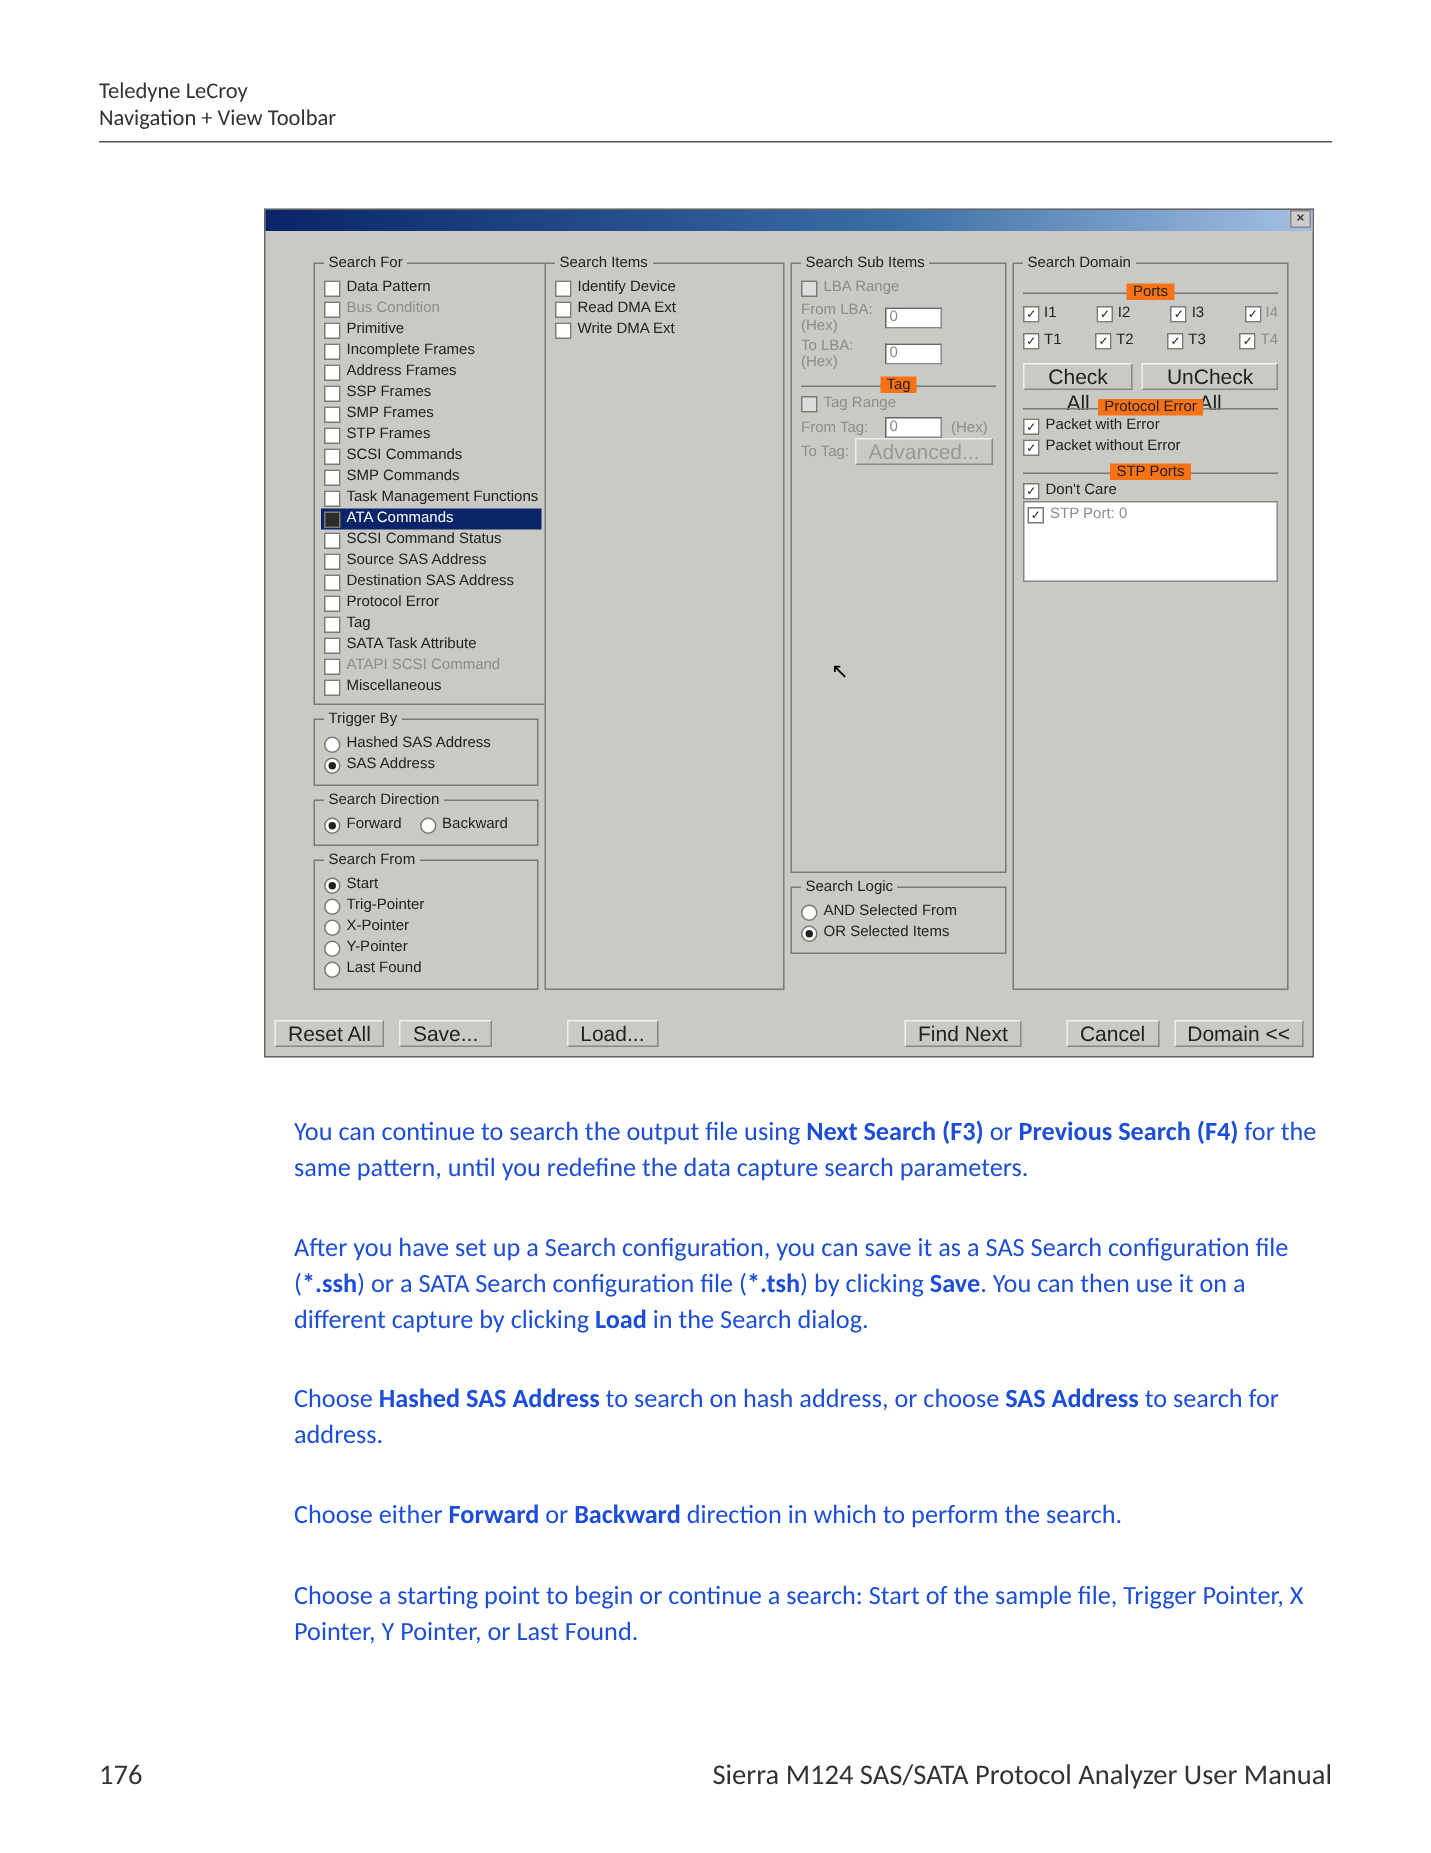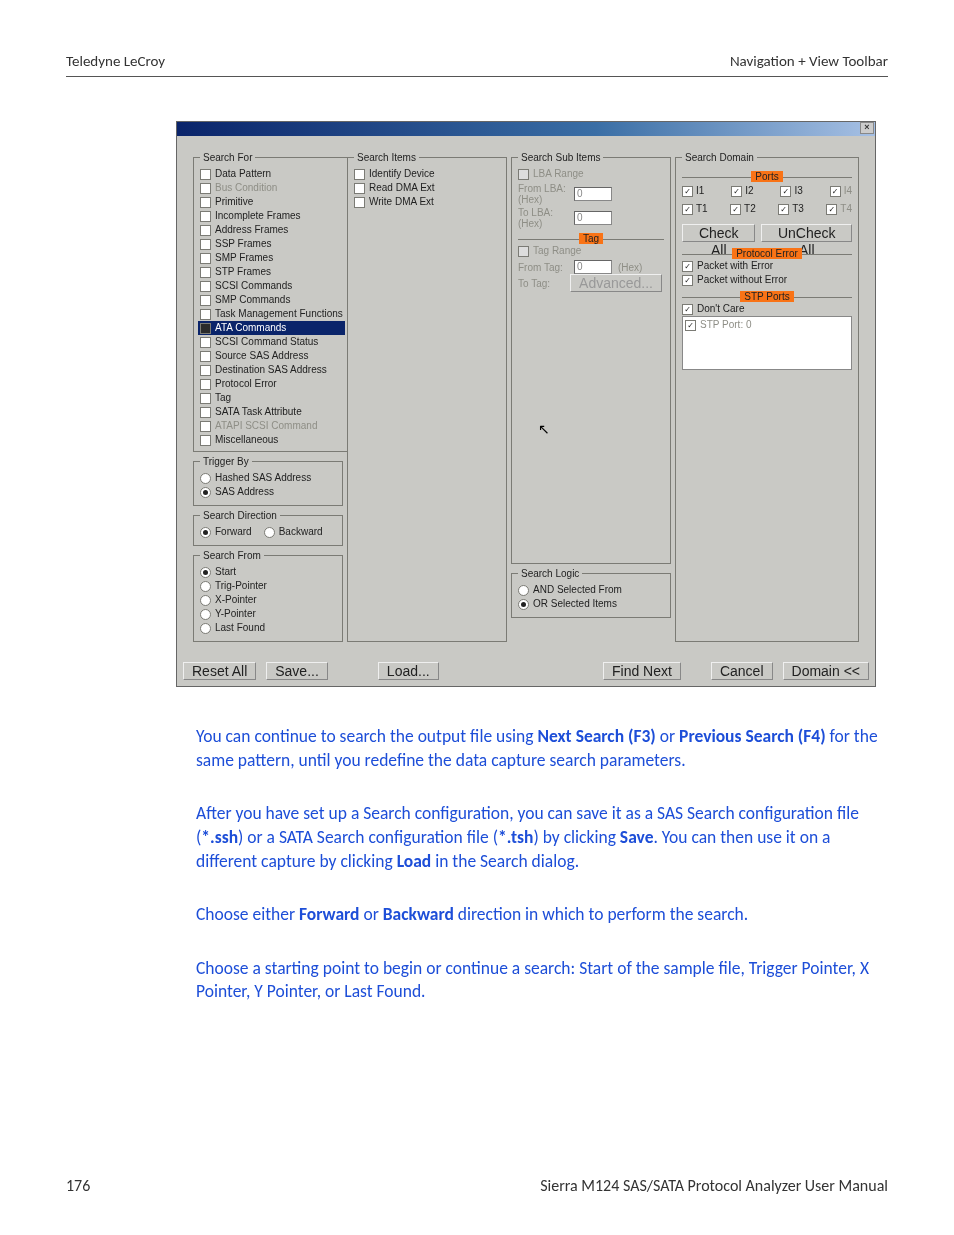--- a/index.html
+++ b/index.html
@@ -17,29 +17,30 @@
     box-sizing: border-box;
     padding: 52px 66px 40px 66px;
   }
   .hdr {
     display: flex;
     justify-content: space-between;
     font-size: 15px;
     color: #333;
     border-bottom: 1px solid #555;
     padding-bottom: 6px;
+    flex-direction: column;
   }
   .ftr {
     position: absolute;
     bottom: 40px;
     left: 66px;
     right: 66px;
     display: flex;
     justify-content: space-between;
-    font-size: 16px;
+    font-size: 19px;
     color: #333;
   }
   .body-text {
     margin-top: 38px;
     font-size: 17.5px;
     line-height: 1.35;
     padding-left: 130px;
     color: #1d4ed8;
   }
   .body-text p { margin: 0 0 30px 0; }
@@ -73,20 +74,21 @@
     text-align: center;
     color: #333;
     font-weight: bold;
   }
   .dlg-body {
     display: flex;
     padding: 16px;
     gap: 4px;
     font-size: 10px;
     color: #222;
+    margin-left: 16px;
   }
   .col { display: flex; flex-direction: column; gap: 4px; }
   fieldset {
     border: 1px solid #7b7b75;
     margin: 0;
     padding: 4px 6px 6px 6px;
     background: #c9c9c5;
     position: relative;
     box-sizing: border-box;
   }
@@ -336,21 +338,21 @@
               <span class="chk-box"></span>
               <span>Read DMA Ext</span>
             </div>
           <div class="chk">
               <span class="chk-box"></span>
               <span>Write DMA Ext</span>
             </div>
         </fieldset>
       </div>
 
-      <div class="col" style="width:160px;">
+      <div class="col" style="width:144px;">
         <fieldset style="position:relative; height:412px;">
           <legend>Search Sub Items</legend>
           <div class="chk disabled">
               <span class="chk-box" style="background:#ddd;"></span>
               <span>LBA Range</span>
             </div>
           <div class="row disabled">
               <span style="width:52px;">From LBA: (Hex)</span>
               <span class="txt">0</span>
             </div>
@@ -474,20 +476,23 @@
   </div>
 
   <div class="body-text">
     <p>
       <span>You can continue to search the output file using </span><strong>Next Search (F3)</strong><span> or </span><strong>Previous Search (F4)</strong><span> for the same pattern, until you redefine the data capture search parameters.</span>
     </p>
     <p>
       <span>After you have set up a Search configuration, you can save it as a SAS Search configuration file (</span><strong>*.ssh</strong><span>) or a SATA Search configuration file (</span><strong>*.tsh</strong><span>) by clicking </span><strong>Save</strong><span>. You can then use it on a different capture by clicking </span><strong>Load</strong><span> in the Search dialog.</span>
     </p>
     <p>
+      <span>Choose </span><strong>Hashed SAS Address</strong><span> to search on hash address, or choose </span><strong>SAS Address</strong><span> to search for address.</span>
+    </p>
+    <p>
       <span>Choose either </span><strong>Forward</strong><span> or </span><strong>Backward</strong><span> direction in which to perform the search.</span>
     </p>
     <p>Choose a starting point to begin or continue a search: Start of the sample file, Trigger Pointer, X Pointer, Y Pointer, or Last Found.</p>
   </div>
 
   <div class="ftr">
     <span>176</span>
     <span>Sierra M124 SAS/SATA Protocol Analyzer User Manual</span>
   </div>
 </div>

